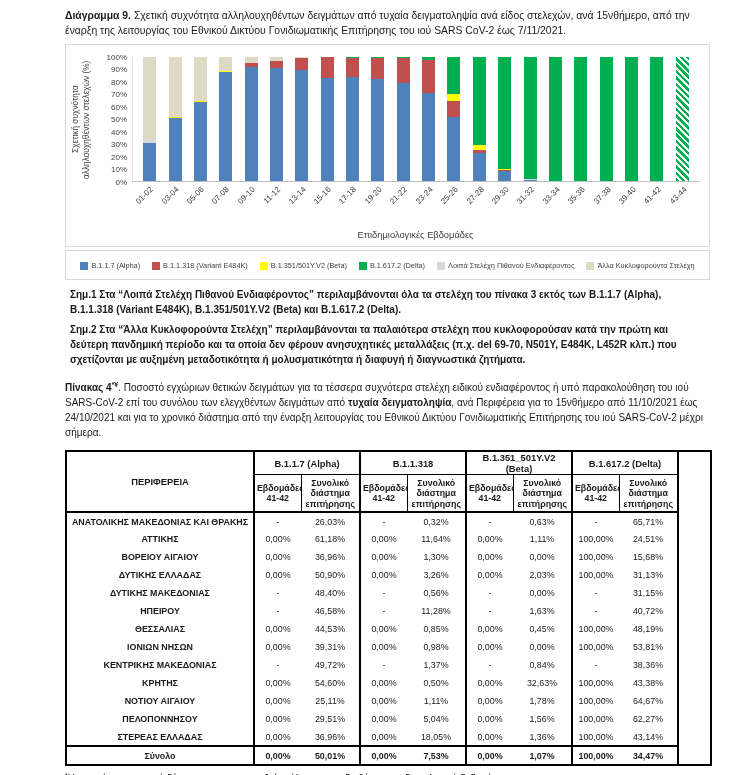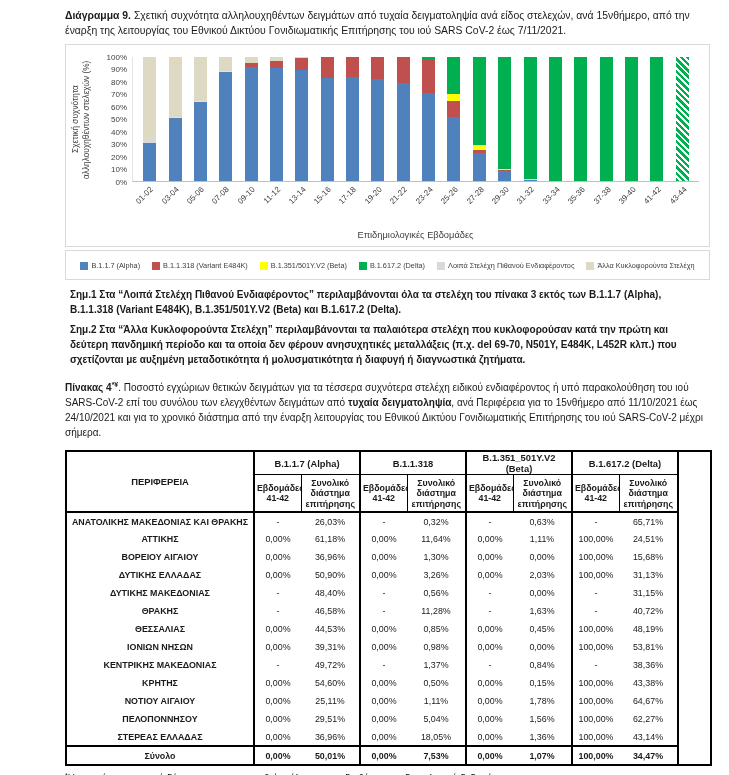--- a/index.html
+++ b/index.html
@@ -412,21 +412,21 @@
           <td class="val gend">48,40%</td>
           <td class="val">-</td>
           <td class="val gend">0,56%</td>
           <td class="val">-</td>
           <td class="val gend">0,00%</td>
           <td class="val">-</td>
           <td class="val gend">31,15%</td>
           <td class="filler">&nbsp;</td>
         </tr>
         <tr class="body-row">
-          <td class="region">ΘΡΑΚΗΣ</td>
+          <td class="region">ΗΠΕΙΡΟΥ</td>
           <td class="val">-</td>
           <td class="val gend">46,58%</td>
           <td class="val">-</td>
           <td class="val gend">11,28%</td>
           <td class="val">-</td>
           <td class="val gend">1,63%</td>
           <td class="val">-</td>
           <td class="val gend">40,72%</td>
           <td class="filler">&nbsp;</td>
         </tr>
@@ -466,21 +466,21 @@
           <td class="val gend">38,36%</td>
           <td class="filler">&nbsp;</td>
         </tr>
         <tr class="body-row">
           <td class="region">ΚΡΗΤΗΣ</td>
           <td class="val">0,00%</td>
           <td class="val gend">54,60%</td>
           <td class="val">0,00%</td>
           <td class="val gend">0,50%</td>
           <td class="val">0,00%</td>
-          <td class="val gend">0,15%</td>
+          <td class="val gend">32,63%</td>
           <td class="val">100,00%</td>
           <td class="val gend">43,38%</td>
           <td class="filler">&nbsp;</td>
         </tr>
         <tr class="body-row">
           <td class="region">ΝΟΤΙΟΥ ΑΙΓΑΙΟΥ</td>
           <td class="val">0,00%</td>
           <td class="val gend">25,11%</td>
           <td class="val">0,00%</td>
           <td class="val gend">1,11%</td>

